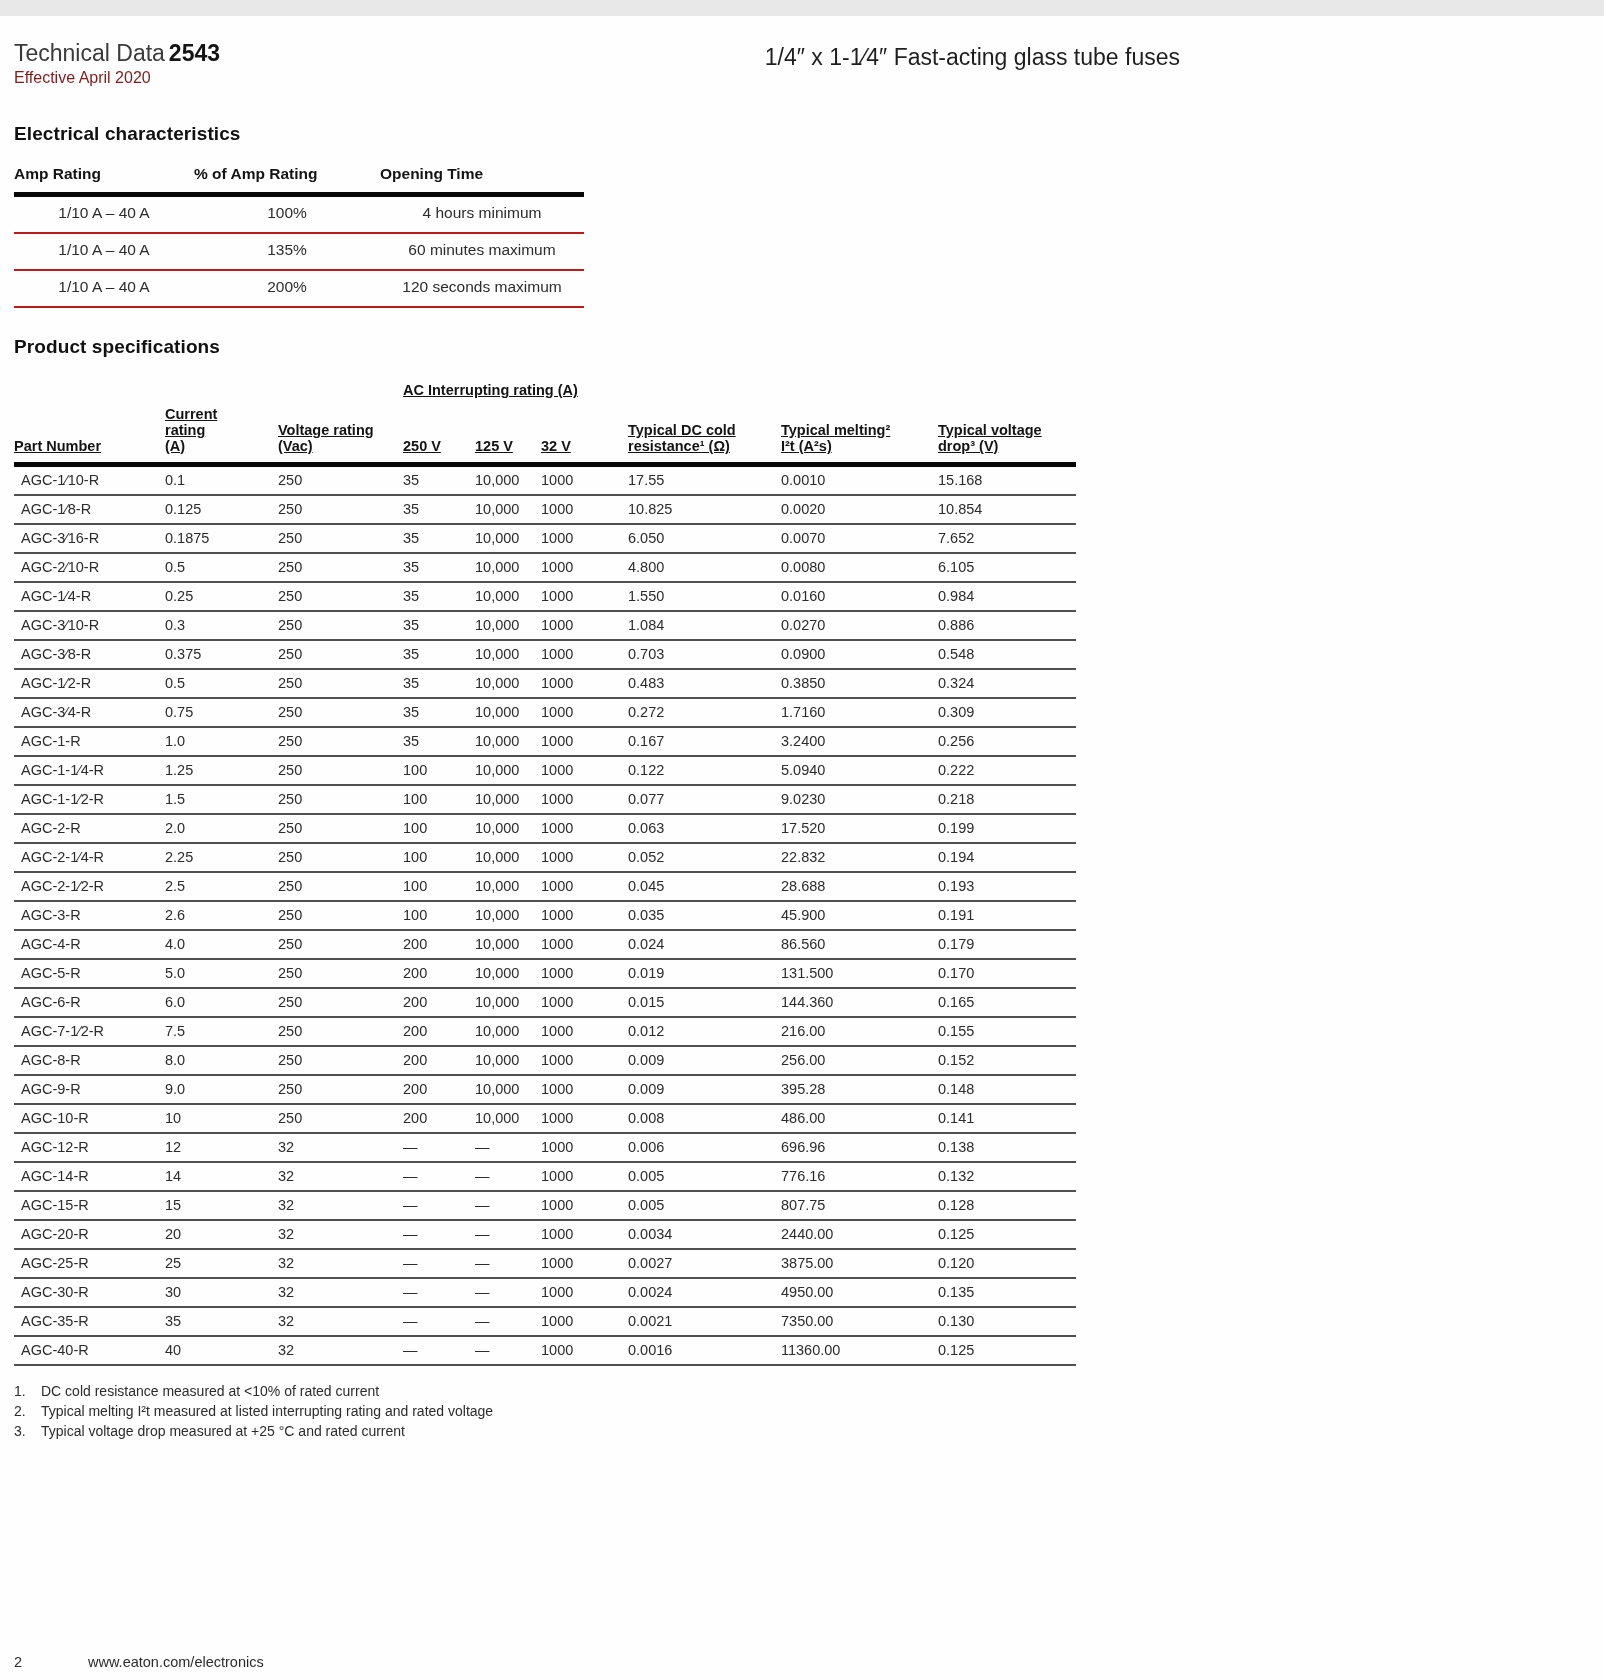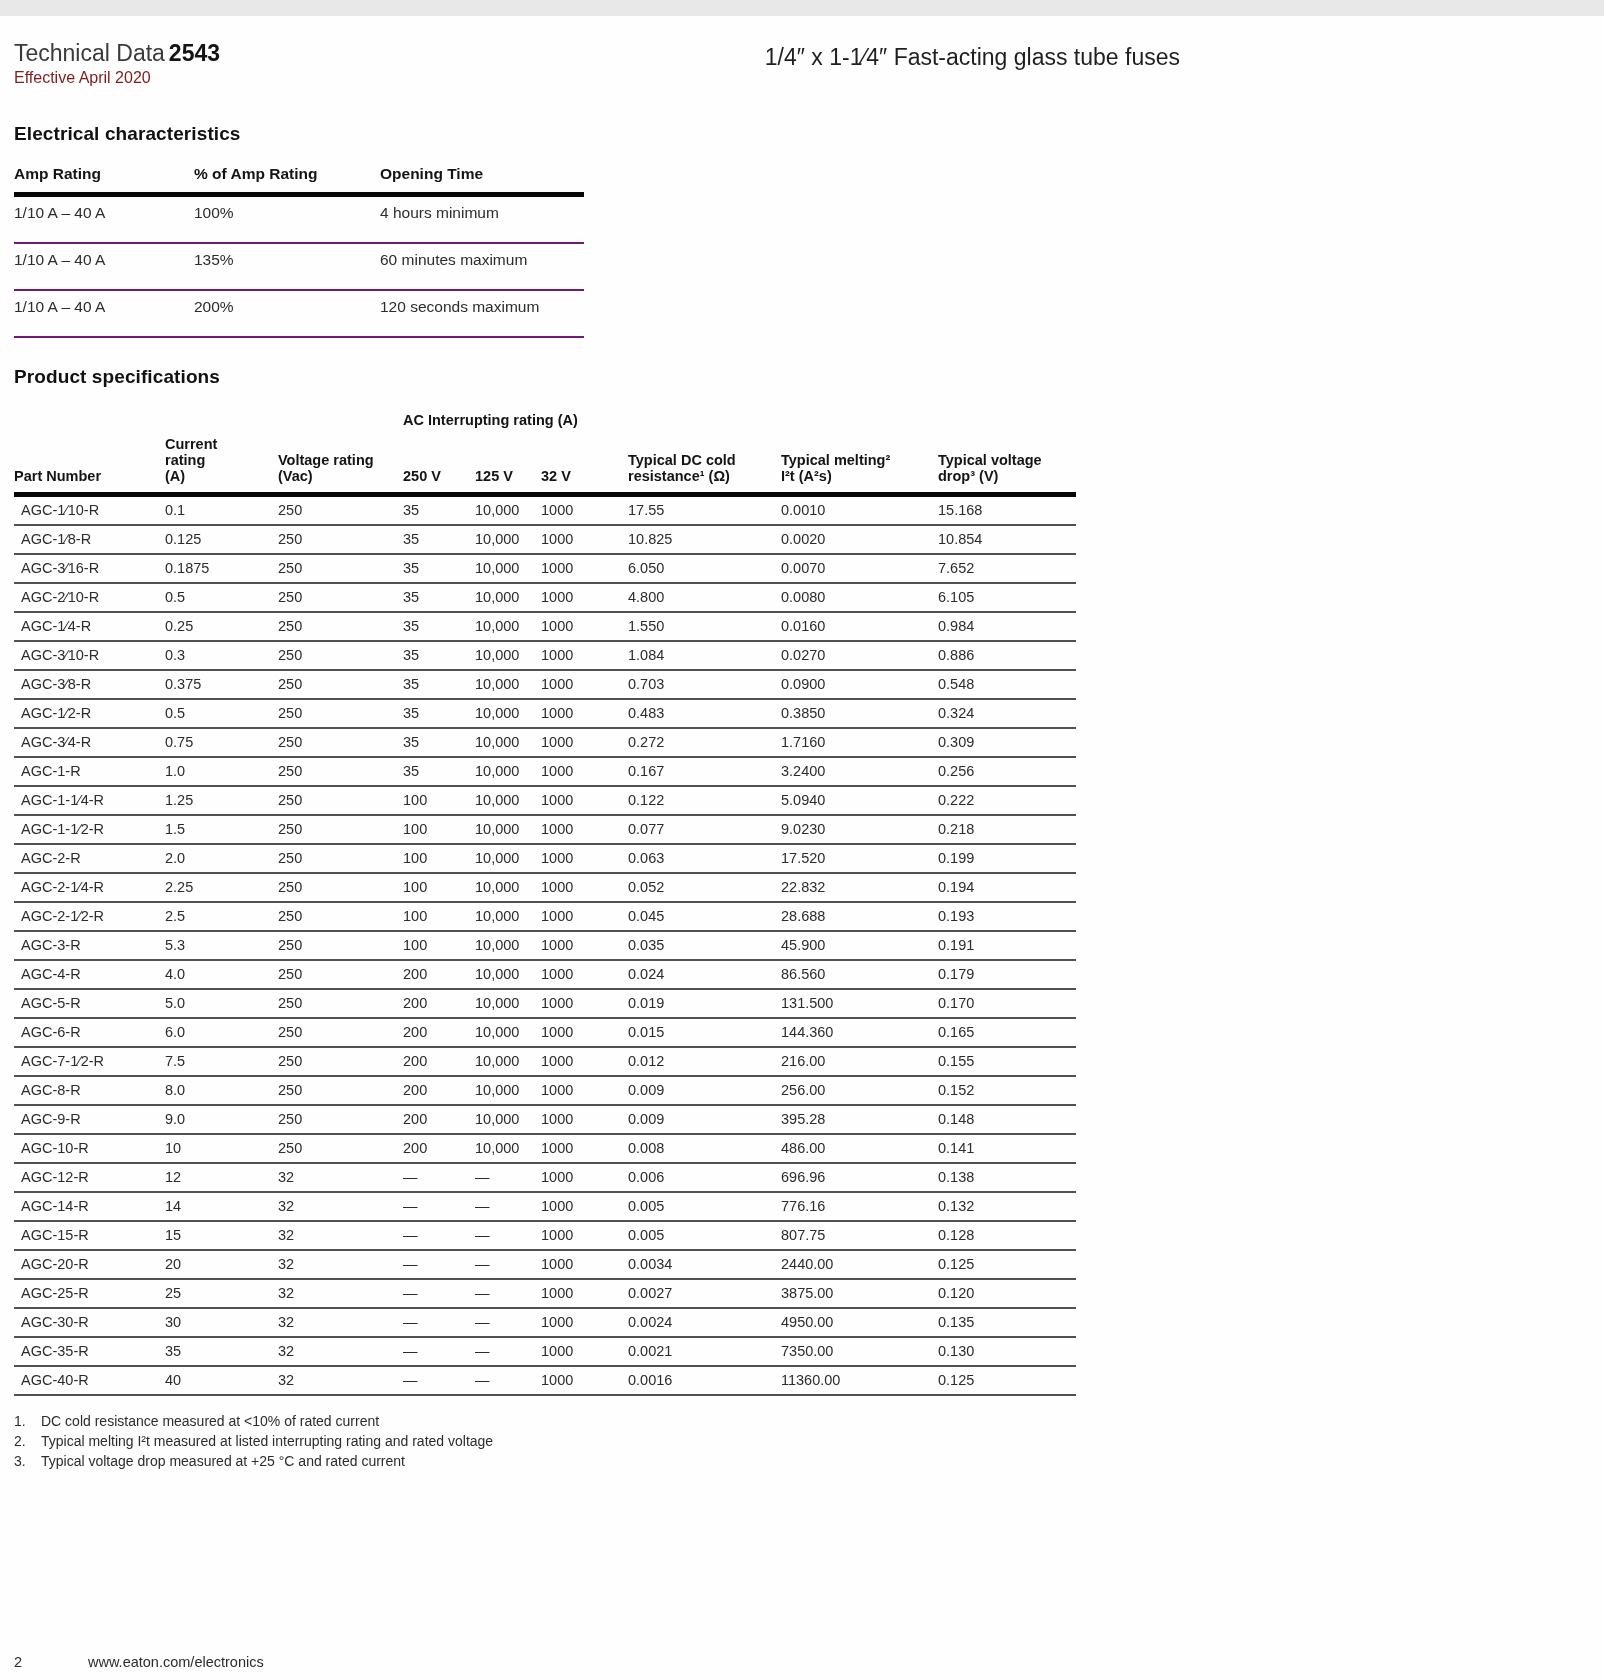--- a/index.html
+++ b/index.html
@@ -23,28 +23,29 @@
   #ps-heading{margin-top:28px;}
   
   table{border-collapse:collapse;table-layout:fixed;}
   #ec-table{margin-top:20px;width:570px;}
   #ec-table th{
     text-align:left;font-size:15.5px;font-weight:700;color:#141414;
     padding:0 0 9px 0;border-bottom:5px solid #070707;vertical-align:bottom;
   }
   #ec-table td{
     font-size:15.5px;color:#2c2c2c;
-    padding:7px 0 20px 0;border-bottom:2px solid #701a75;
+    padding:7px 0 10px 0;border-bottom:2px solid #b91c1c;text-align:center;
   }
   
   #ps-table{margin-top:24px;width:1062px;}
   #ps-table th{
     text-align:left;font-size:14.5px;font-weight:700;color:#141414;
     line-height:16px;white-space:pre-line;vertical-align:bottom;
     padding:0 0 8px 0;
+    text-decoration:underline;
   }
   tr.ps-group th{border-bottom:none;padding-bottom:12px;vertical-align:top;}
   tr.ps-group th.group-label{text-align:center;}
   tr.ps-cols th{border-bottom:5px solid #070707;}
   #ps-table td{
     font-size:14.5px;color:#2c2c2c;line-height:16px;
     padding:5px 0 6px 0;border-bottom:2px solid #505050;
   }
   #ps-table td:first-child{padding-left:7px;}
   
@@ -305,21 +306,21 @@
           <td>250</td>
           <td>100</td>
           <td>10,000</td>
           <td>1000</td>
           <td>0.045</td>
           <td>28.688</td>
           <td>0.193</td>
         </tr>
         <tr>
           <td>AGC-3-R</td>
-          <td>5.3</td>
+          <td>2.6</td>
           <td>250</td>
           <td>100</td>
           <td>10,000</td>
           <td>1000</td>
           <td>0.035</td>
           <td>45.900</td>
           <td>0.191</td>
         </tr>
         <tr>
           <td>AGC-4-R</td>

